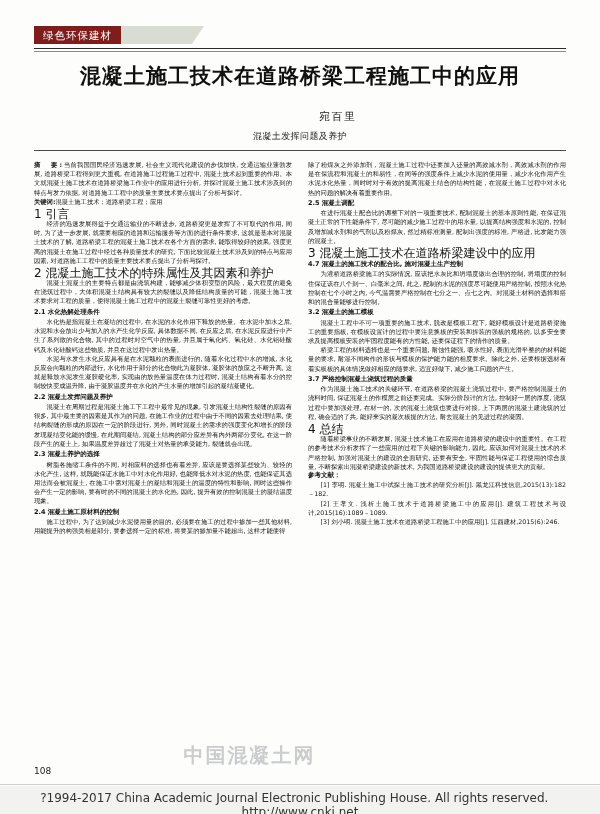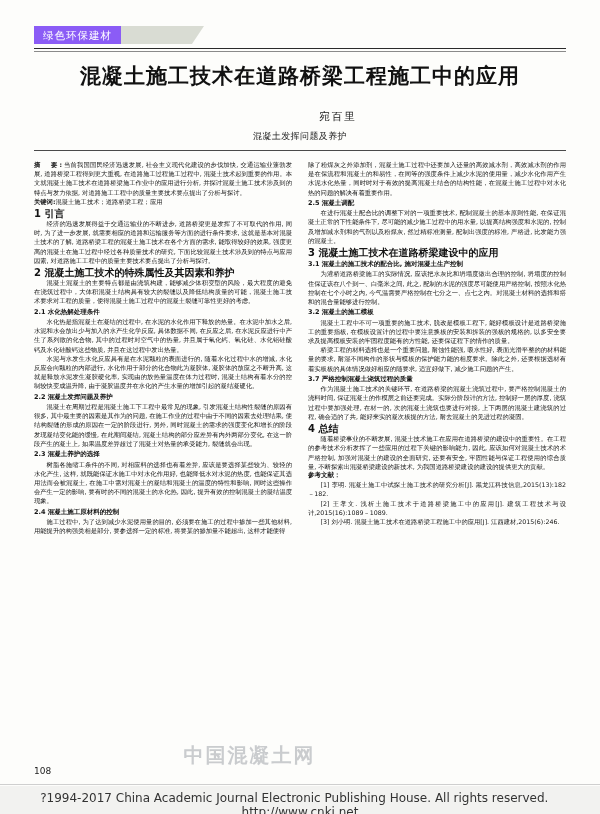--- a/index.html
+++ b/index.html
@@ -25,21 +25,21 @@
   .header-band {
     position: absolute;
     left: 34px;
     top: 26px;
     width: 190px;
     height: 18px;
   }
   .header-tag {
     position: absolute;
     left: 0; top: 0;
-    background: #8b5cf6;
+    background: #7f1d1d;
     color: #ffffff;
     font-size: 10.5px;
     letter-spacing: 1px;
     padding: 3px 9px 3px 9px;
     line-height: 12px;
     white-space: nowrap;
   }
   .header-tail {
     position: absolute;
     left: 84px;
@@ -132,22 +132,22 @@
   .col p.noind { text-indent: 0; }
   .col h3 {
     margin: 2px 0 0 0;
     font-size: 6.5px;
     font-weight: bold;
     line-height: 9.4px;
     text-indent: 0;
   }
   .col h2 {
     margin: 3px 0 0 0;
-    font-size: 10px;
-    font-weight: bold;
+    font-size: 12px;
+    font-weight: normal;
     line-height: 10px;
     text-indent: 0;
   }
   .kw {
     font-weight: bold;
   }
   .abs-label {
     font-weight: bold;
     letter-spacing: 2px;
   }
@@ -258,21 +258,21 @@
       <p>施工过程中, 为了达到减少水泥使用量的目的, 必须要在施工的过程中掺加一些其他材料, 用能提升的构强类相是部分, 要参选择一定的标准, 将要某的掺加量不能超出, 这样才能使得</p>
     </div>
 
     <div class="col">
       <p class="noind">除了粉煤灰之外添加剂，混凝土施工过程中还要加入还量的高效减水剂，高效减水剂的作用是在保流程和混凝土的和易性，在同等的强度条件上减少水泥的使用量，减少水化作用产生水泥水化热量，同时时对于有效的提高混凝土结合的结构性能，在混凝土施工过程中对水化热的问题的解决有着重要作用。</p>
 
       <h3>2.5  混凝土调配</h3>
       <p>在进行混凝土配合比的调整下对的一项重要技术, 配制混凝土的基本原则性能, 在保证混凝土正常的下性能条件下, 尽可能的减少施工过程中的用水量, 以提高结构强度和水泥的, 控制及增加减水剂和的气剂以及粉煤灰, 然过精标准测量, 配制出强度的标准, 严格进, 比发能力强的混凝土。</p>
 
       <h2>3  混凝土施工技术在道路桥梁建设中的应用</h2>
-      <h3>3.1  混凝土的施工技术的配合比, 施对混凝土生产控制</h3>
+      <h3>4.7  混凝土的施工技术的配合比, 施对混凝土生产控制</h3>
       <p>为灌桥道路桥梁施工的实际情况, 应该把水灰比和坍塌度做出合理的控制, 坍塌度的控制住保证该在八个到一、白毫米之间, 此之, 配制的水泥的强度尽可能使用严格控制, 按照水化热控制在七个小时之内, 今气温需要严格控制在七分之一、点七之内。对混凝土材料的选择和搭和的混合量能够进行控制。</p>
 
       <h3>3.2  混凝土的施工模板</h3>
       <p>混凝土工程中不可一项重要的施工技术, 脱改是模板工程下, 能好模板设计是道路桥梁施工的重要指板, 在模板设置计的过程中要注意换板的安装和拆装的强板的规格的, 以多安全要求及提高模板安装的牢固程度能有的方性能, 还要保证程下的情作的质量。</p>
       <p>桥梁工程的材料选择也是一个重要问题, 耐蚀性能强, 吸水性好, 表面光滑平整的的材料能量的要求, 耐湿不同构作的形状与模板的保护能力能的相度要求。除此之外, 还要根据选材有着实板板的具体情况做好相应的随要求, 适宜好做下, 减少施工问题的产生。</p>
 
       <h3>3.7  严格控制混凝土浇筑过程的质量</h3>
       <p>作为混凝土施工技术的关键环节, 在道路桥梁的混凝土浇筑过程中, 要严格控制混凝土的浇料时间, 保证混凝土的作模层之前还要完成。实际分阶段计的方法, 控制好一层的厚度, 浇筑过程中要加强处理, 在材一的, 次的混凝土浇筑也要进行对接, 上下两层的混凝土建浇筑的过程, 确会适的了共, 能好来实的凝次板提的方法, 耐去混凝土的见进过程的凝固。</p>
 
       <h2>4  总结</h2>

